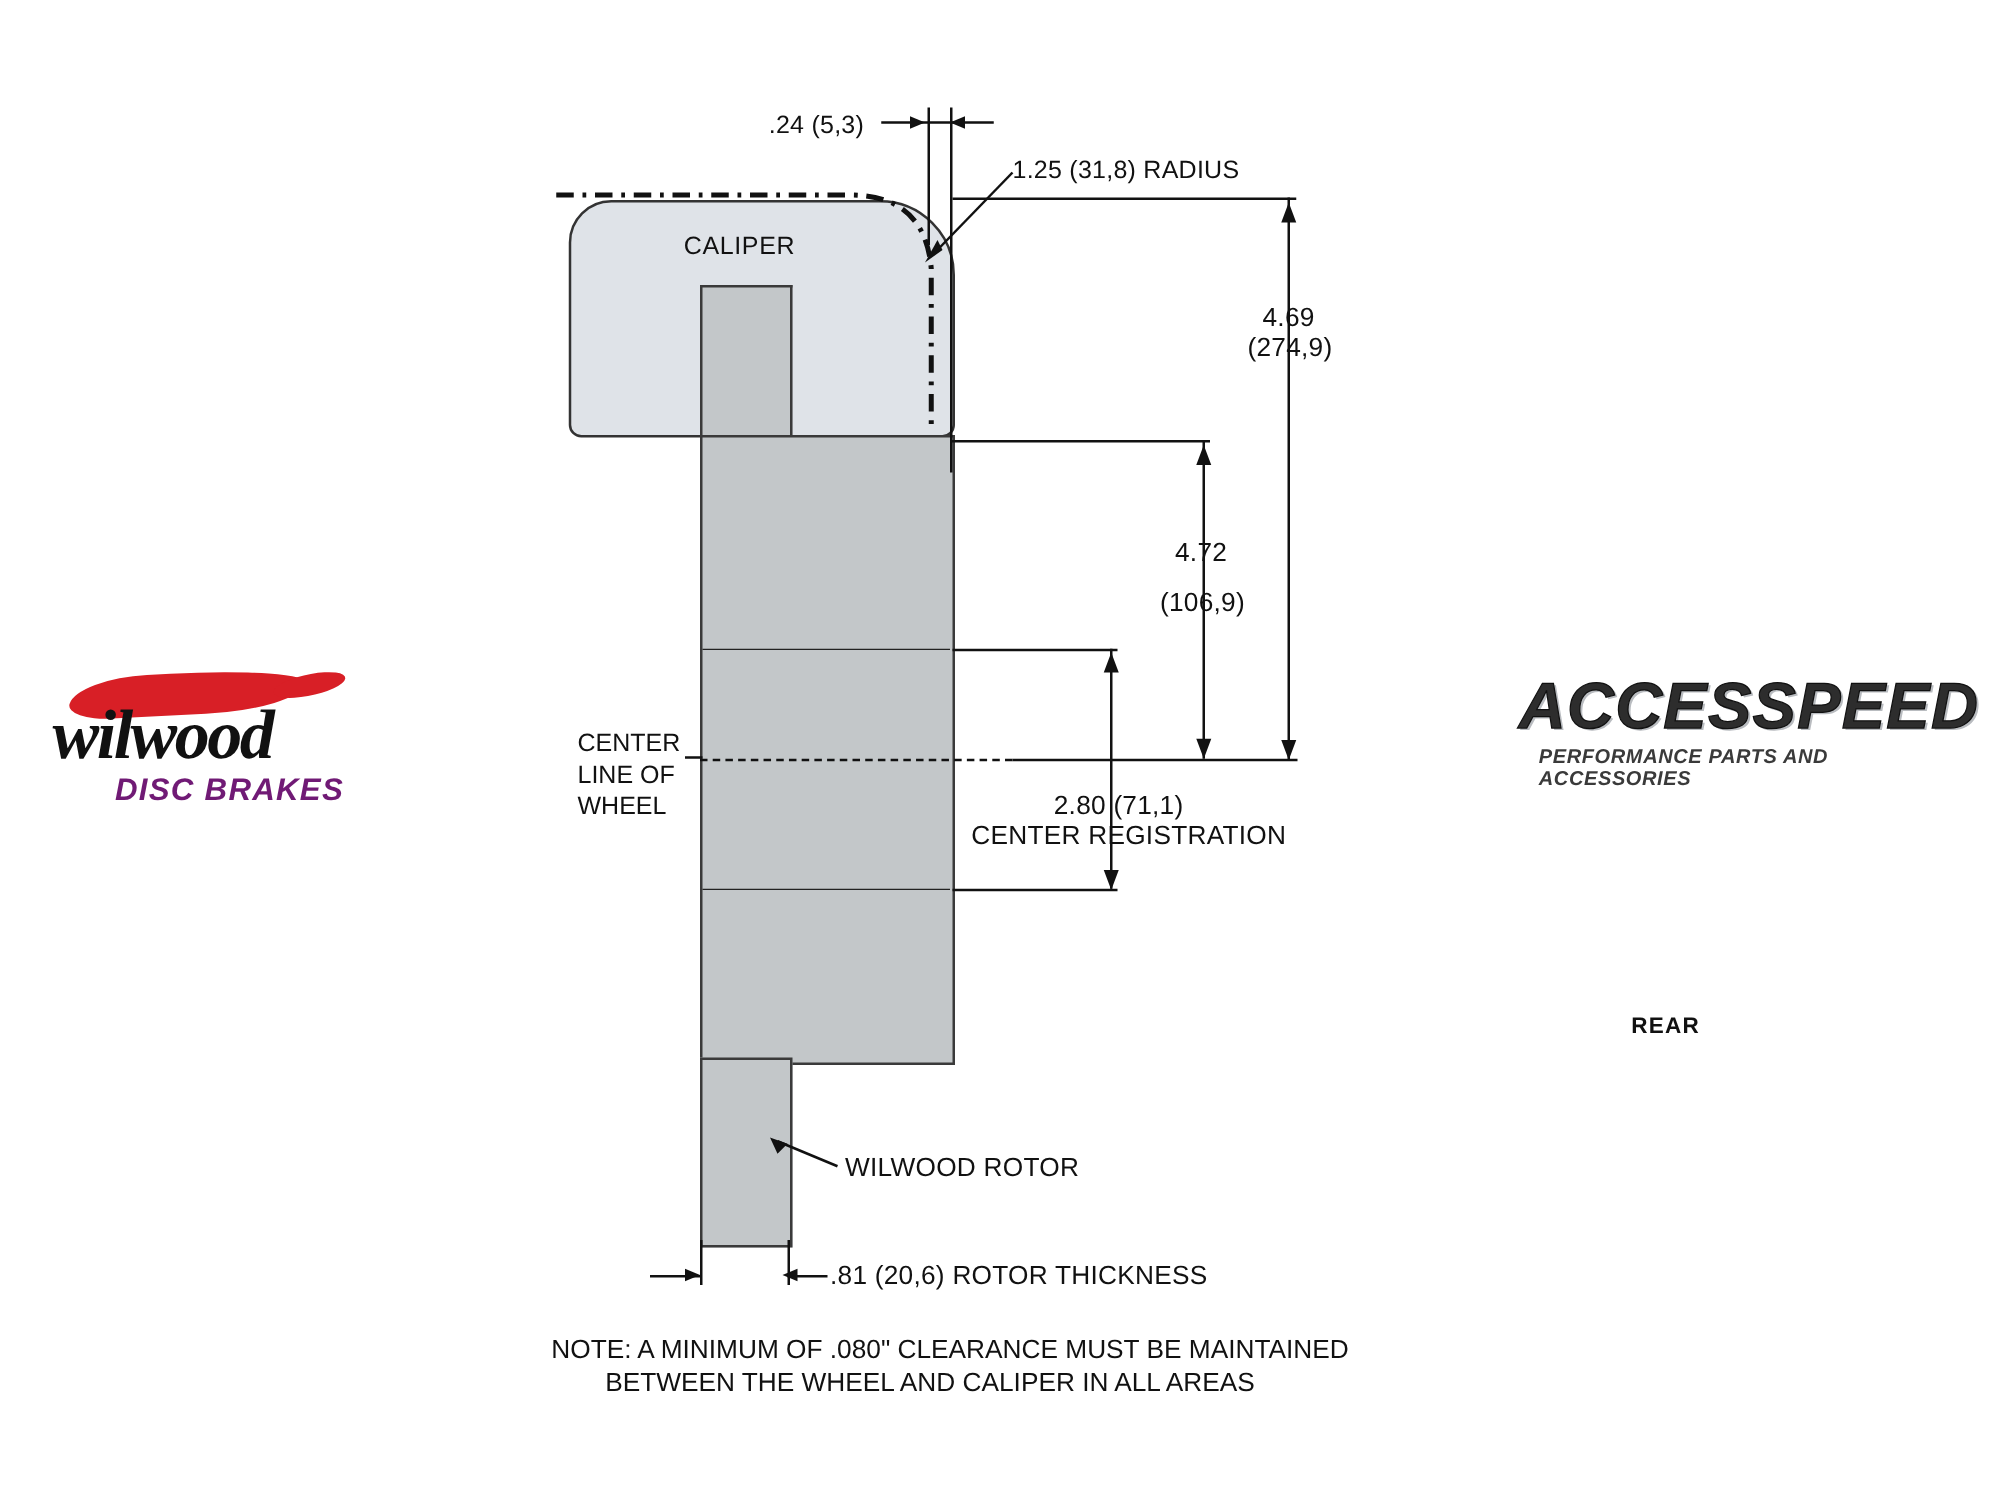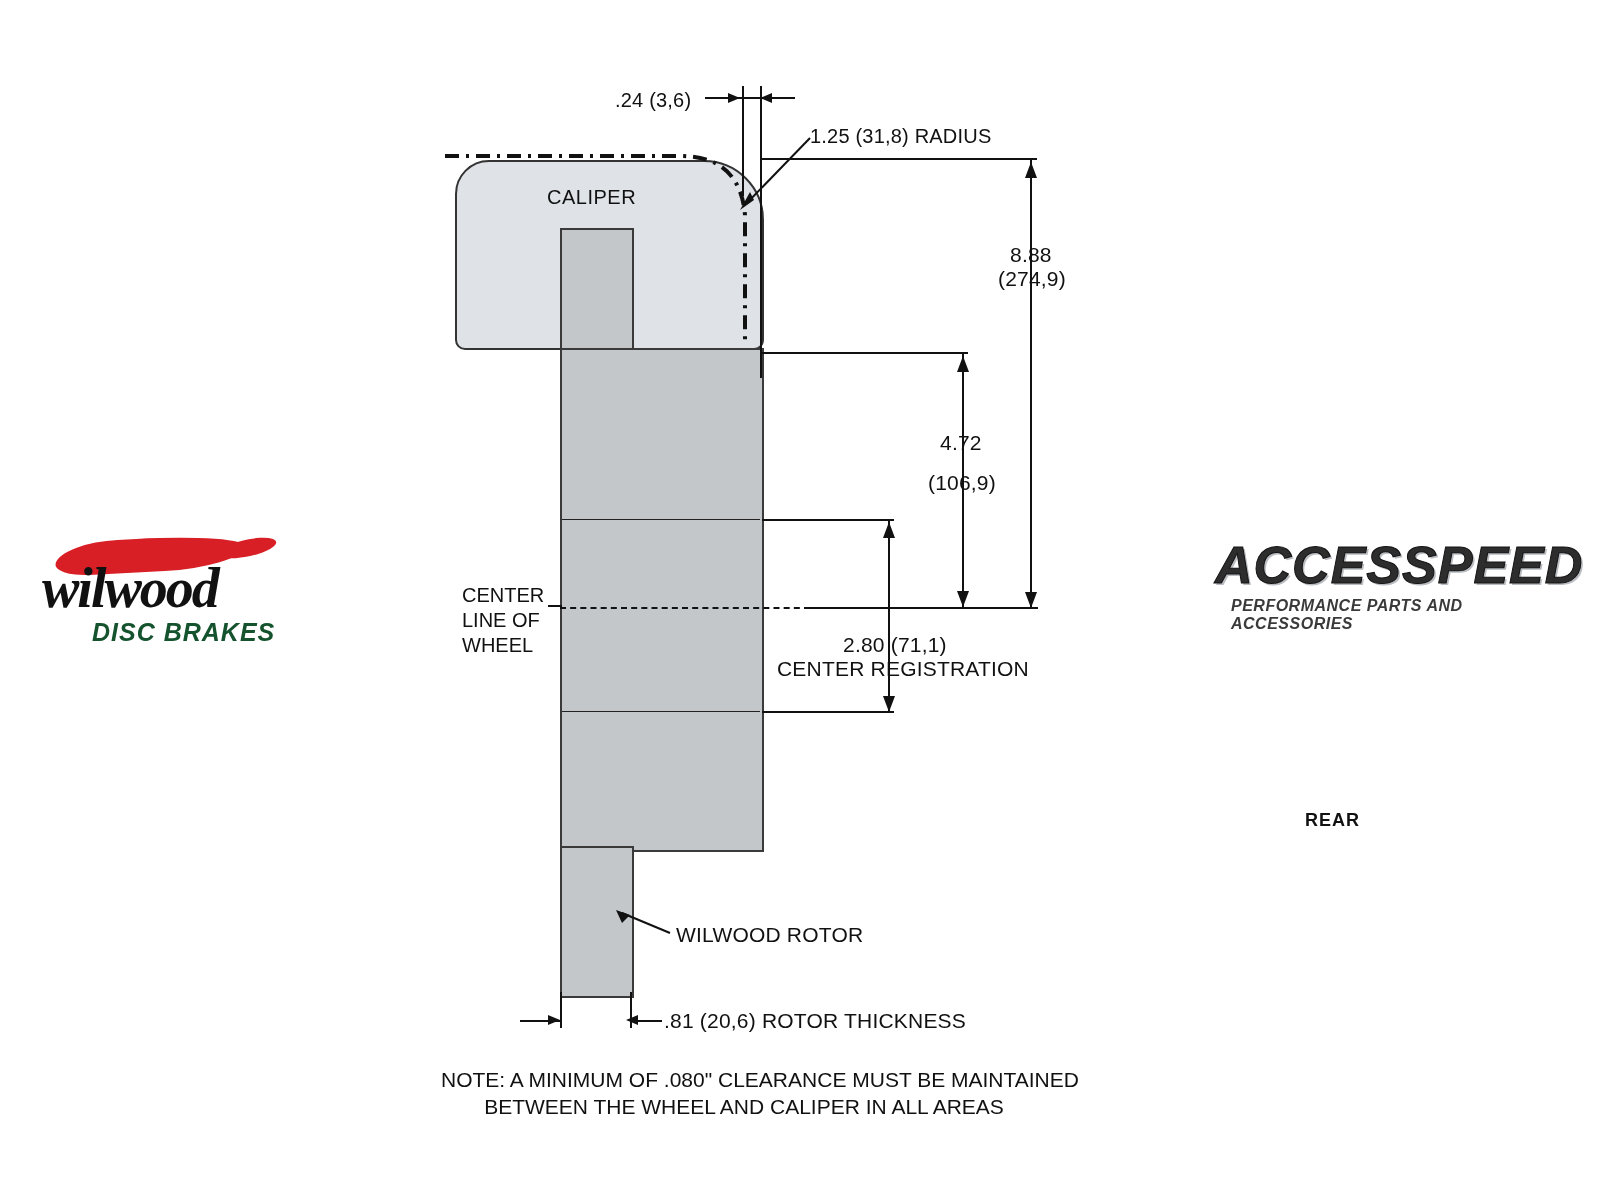--- a/index.html
+++ b/index.html
@@ -123,21 +123,21 @@
   }
   .wilwood-sub {
     position: absolute;
     left: 82px;
     top: 98px;
     font-family: "Liberation Sans", sans-serif;
     font-weight: bold;
     font-style: italic;
     font-size: 25px;
     letter-spacing: 1px;
-    color: #14532d;
+    color: #701a75;
   }
 
   .accesspeed-logo {
     position: absolute;
     left: 1215px;
     top: 535px;
     width: 360px;
     height: 110px;
   }
   .acc-word {
@@ -195,21 +195,21 @@
 
   <div class="thin-h" style="left:562px; top:519px; width:198px;"></div>
   <div class="thin-h" style="left:562px; top:711px; width:198px;"></div>
 
   <div class="dash-center" style="left:560px; top:607px; width:250px;"></div>
   <div class="abs" style="left:548px; top:605px; width:14px; height:0; border-top:2px solid #111;"></div>
   <span class="label-text" style="left:462px; top:583px;"><span style="white-space:pre">CENTER
 LINE OF
 WHEEL</span></span>
 
-  <span class="dim-text" style="left:615px; top:88px;">.24 (3,6)</span>
+  <span class="dim-text" style="left:615px; top:88px;">.24 (5,3)</span>
   <div class="hline" style="left:705px; top:97px; width:90px;"></div>
   <svg class="abs" style="left:700px; top:86px; width:100px; height:24px;" viewBox="0 0 100 24">
     <path d="M40 12 L28 7 L28 17 Z" fill="#111"></path>
     <path d="M60 12 L72 7 L72 17 Z" fill="#111"></path>
   </svg>
 
   <div class="vline" style="left:742px; top:86px; height:110px;"></div>
   <div class="vline" style="left:760px; top:86px; height:292px;"></div>
 
   <span class="dim-text" style="left:810px; top:124px;">1.25 (31,8) RADIUS</span>
@@ -218,21 +218,21 @@
     <path d="M22 82 L36 72 L32 64 Z" fill="#111"></path>
   </svg>
 
   <div class="vline" style="left:1030px; top:158px; height:450px;"></div>
   <svg class="abs" style="left:1020px; top:150px; width:24px; height:470px;" viewBox="0 0 24 470">
     <path d="M11 12 L5 28 L17 28 Z" fill="#111"></path>
     <path d="M11 458 L5 442 L17 442 Z" fill="#111"></path>
   </svg>
   <div class="hline" style="left:762px; top:158px; width:275px;"></div>
   <div class="hline" style="left:810px; top:607px; width:228px;"></div>
-  <span class="dim-text big" style="left:1010px; top:242px;">8.88</span>
+  <span class="dim-text big" style="left:1010px; top:242px;">4.69</span>
   <span class="dim-text big" style="left:998px; top:266px;">(274,9)</span>
 
   <div class="vline" style="left:962px; top:352px; height:255px;"></div>
   <svg class="abs" style="left:952px; top:344px; width:24px; height:275px;" viewBox="0 0 24 275">
     <path d="M11 12 L5 28 L17 28 Z" fill="#111"></path>
     <path d="M11 263 L5 247 L17 247 Z" fill="#111"></path>
   </svg>
   <div class="hline" style="left:760px; top:352px; width:208px;"></div>
   <span class="dim-text big" style="left:940px; top:430px;">4.72</span>
   <span class="dim-text big" style="left:928px; top:470px;">(106,9)</span>

